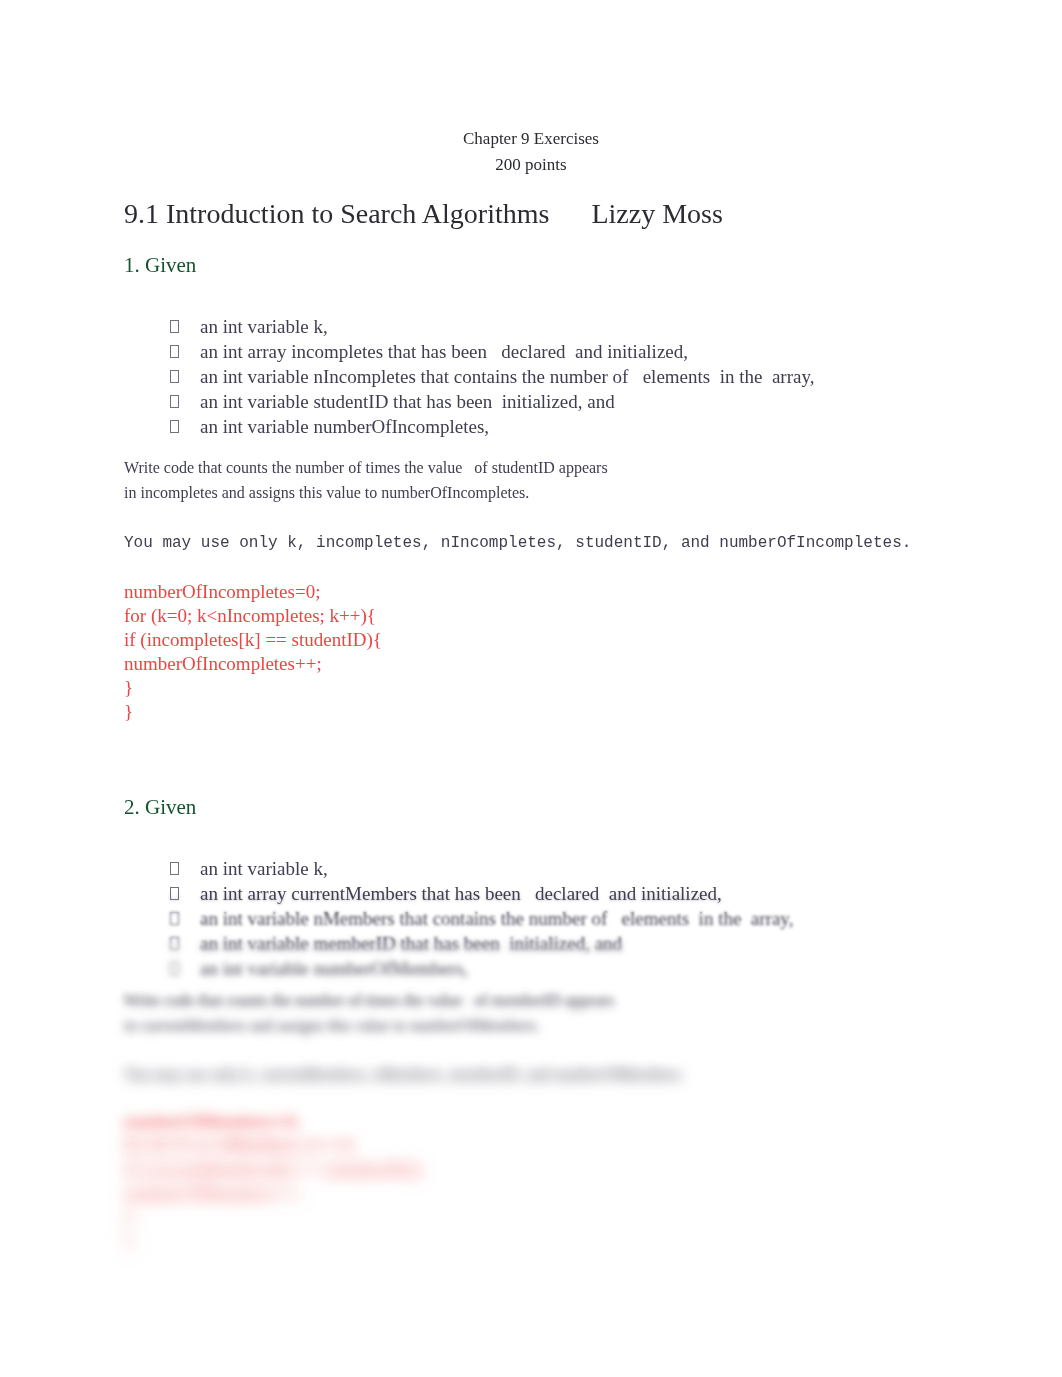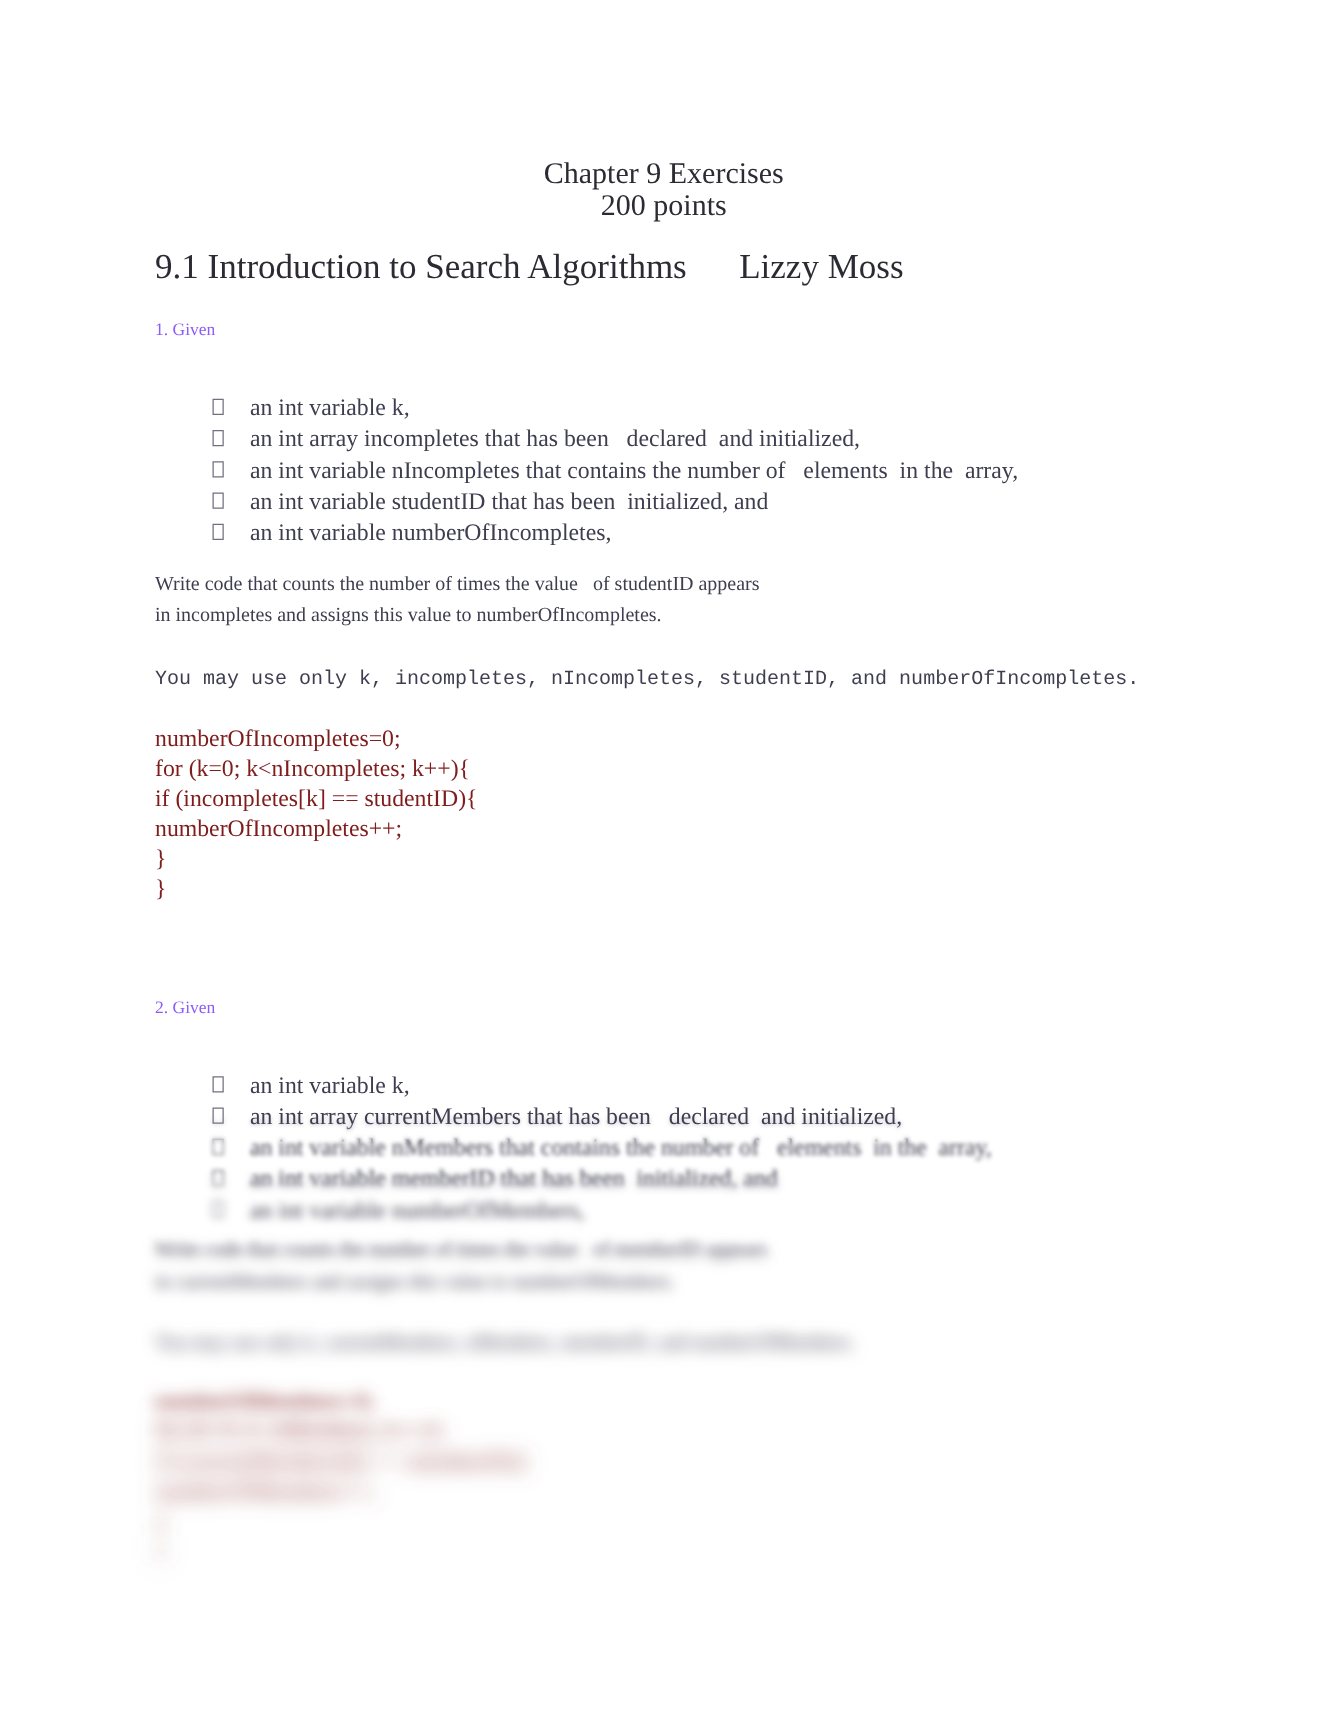--- a/index.html
+++ b/index.html
@@ -19,21 +19,21 @@
 
   .page {
     position: absolute;
     inset: 0;
     padding: 0;
   }
 
   
   .center-title {
     text-align: center;
-    font-size: 24px;
+    font-size: 17px;
     line-height: 26px;
     color: #2b2b33;
   }
   .title-block {
     position: absolute;
     left: 0;
     right: 0;
     top: 126px;
   }
 
@@ -41,37 +41,37 @@
     position: absolute;
     left: 124px;
     top: 201px;
     font-size: 28px;
     line-height: 26px;
     color: #2b2b33;
     white-space: pre;
   }
 
   .q-head {
-    font-size: 14px;
+    font-size: 21px;
     line-height: 26px;
-    color: #8b5cf6;
+    color: #14532d;
     white-space: pre;
   }
 
   .para {
     font-size: 16px;
     line-height: 25px;
     color: #3e3e50;
     white-space: pre-wrap;
   }
 
   .code {
     font-size: 19px;
     line-height: 24px;
-    color: #7f1d1d;
+    color: #ef4444;
     white-space: pre;
   }
 
   
   .bullets {
     list-style: none;
     margin: 12px;
     padding: 0;
   }
   .bullets li {

